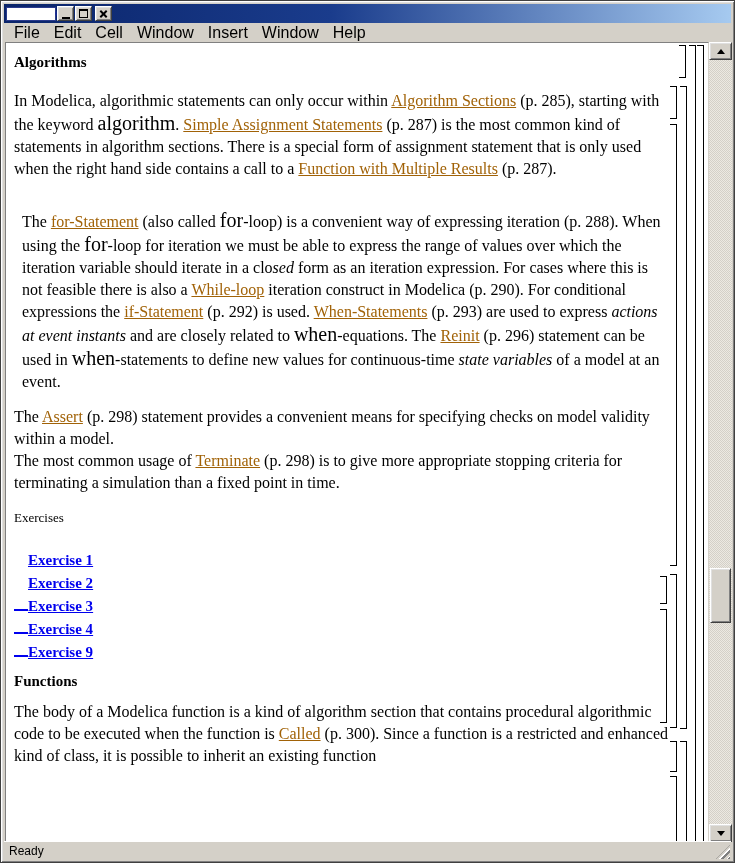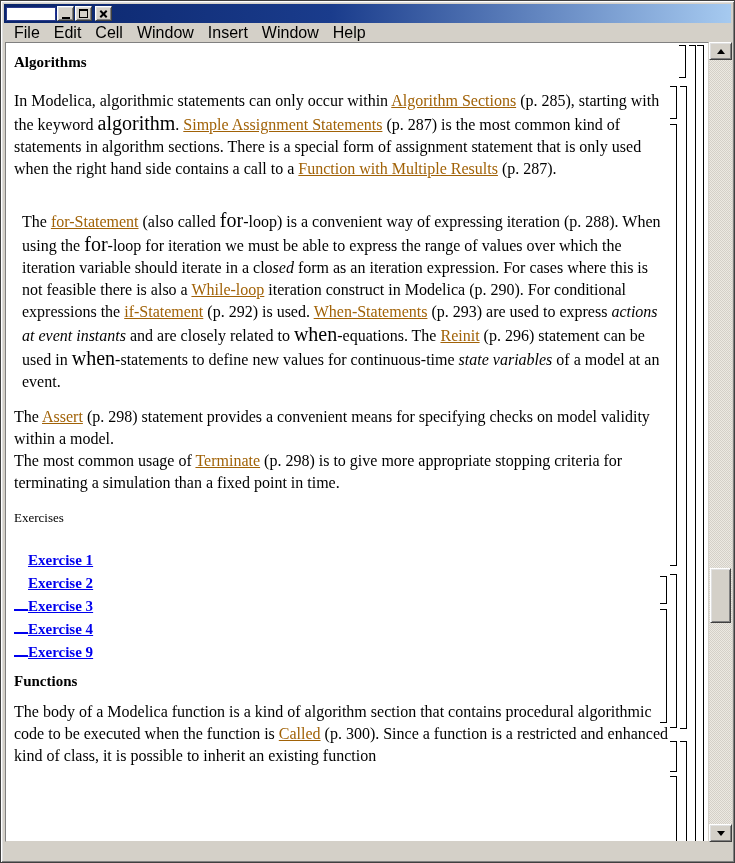--- a/index.html
+++ b/index.html
@@ -186,14 +186,18 @@
   <div class="scrollbar">
     <div class="sb-btn sb-up">
         <div class="arrow-up"></div>
       </div>
     <div class="sb-thumb" style="top: 526px; height: 55px;"></div>
     <div class="sb-btn sb-down">
         <div class="arrow-down"></div>
       </div>
   </div>
 
+  <div class="statusbar">
+    <span>Ready</span>
+    <div class="grip"></div>
+  </div>
 
 </div>
 
 </body></html>

